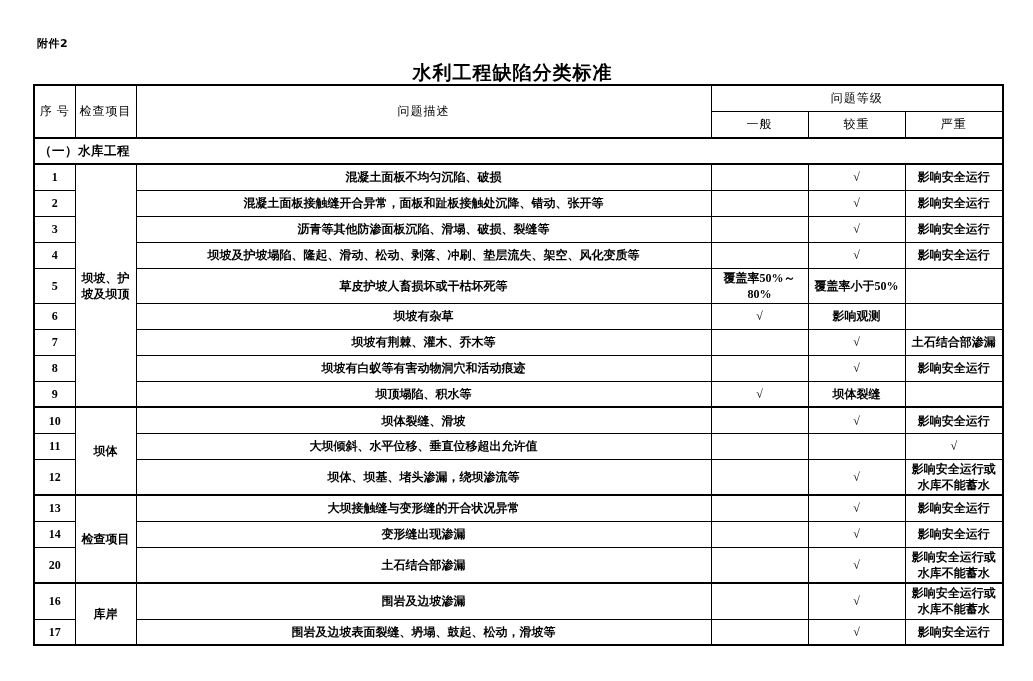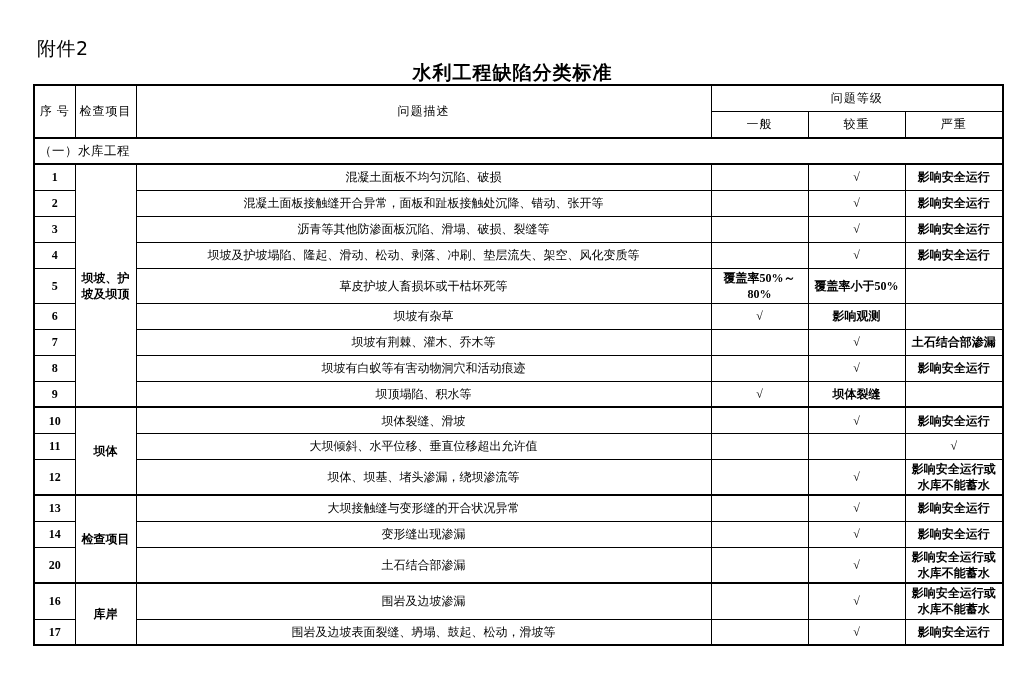--- a/index.html
+++ b/index.html
@@ -13,22 +13,22 @@
     height: 681px;
     position: relative;
     font-family: "Liberation Serif", "DejaVu Serif", serif;
     overflow: hidden;
   }
   .attachment-label {
     position: absolute;
     left: 37px;
     top: 36px;
     font-family: "DejaVu Sans", "Liberation Sans", sans-serif;
-    font-size: 19px;
-    font-weight: 400;
+    font-size: 11px;
+    font-weight: 700;
     letter-spacing: 0.5px;
   }
   .doc-title {
     position: absolute;
     left: 0;
     right: 8px;
     top: 60px;
     text-align: center;
     font-family: "DejaVu Sans", "Liberation Sans", sans-serif;
     font-size: 19px;
@@ -61,37 +61,37 @@
     font-weight: normal;
     letter-spacing: 1px;
   }
   .defect-table tr { height: 26px; }
   .defect-table tr.hdr-top { height: 26px; }
   .defect-table tr.hdr-sub { height: 27px; }
   .defect-table tr.hdr-sub th { border-bottom: 2px solid #000; }
   .section-row td {
     text-align: left;
     font-family: "DejaVu Sans", "Liberation Sans", sans-serif;
-    font-weight: normal;
+    font-weight: bold;
     font-size: 12.5px;
     padding-left: 4px;
     border-top: 2px solid #000;
     border-bottom: 2px solid #000;
     letter-spacing: 0.5px;
   }
   .cell-no { font-weight: 600; }
   .cell-cat {
     font-weight: 600;
     padding: 0;
     line-height: 1.25;
   }
   .cell-desc {
     text-align: left;
     padding-left: 5px;
-    font-weight: 400;
+    font-weight: 700;
   }
   .cell-level {
     font-weight: 600;
     padding: 1px 3px;
   }
   tr.group-start td { border-top: 2px solid #000; margin-top: 21px; }
   col.c-no  { width: 41px; }
   col.c-cat { width: 61px; }
   col.c-desc{ width: 575px; }
   col.c-g   { width: 97px; }

